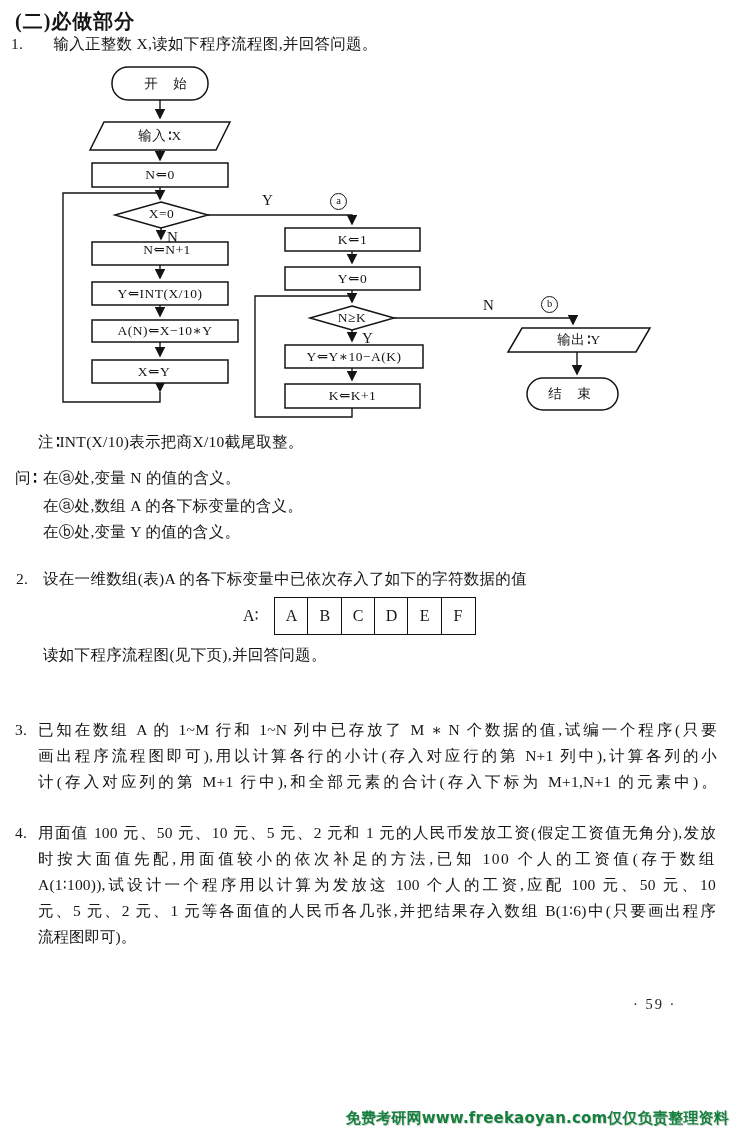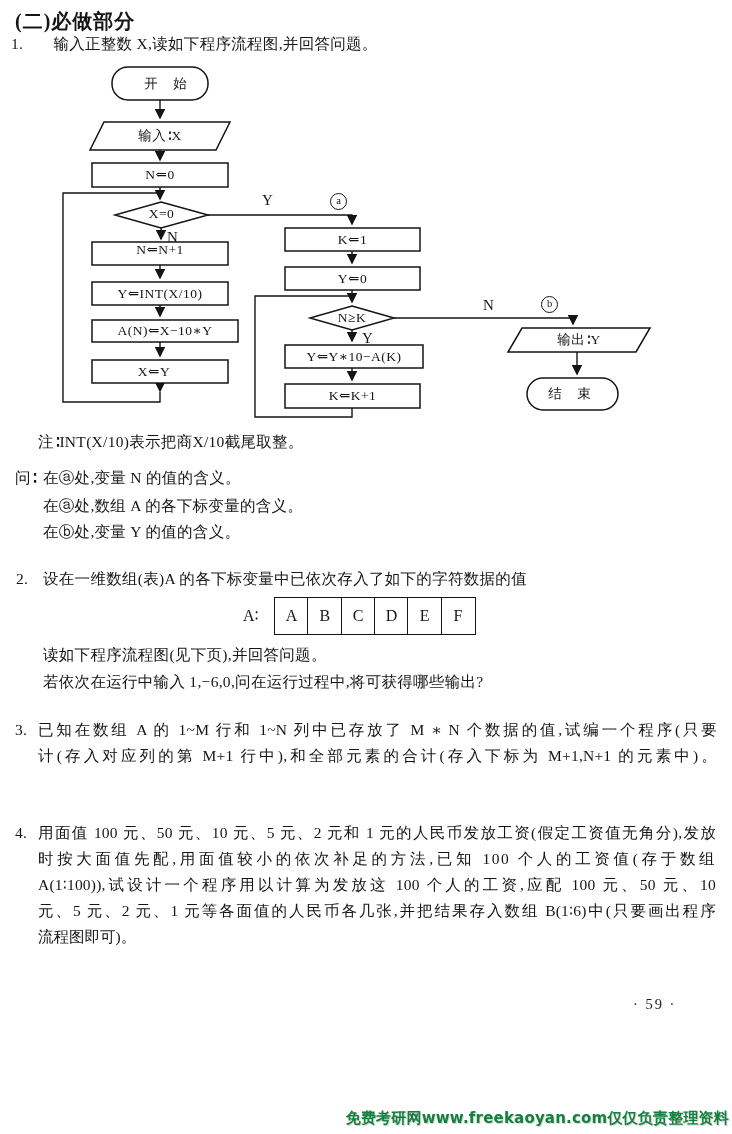--- a/index.html
+++ b/index.html
@@ -96,21 +96,21 @@
         <rect x="285" y="324" width="135" height="24"></rect>
         <polygon points="522,268 650,268 636,292 508,292"></polygon>
         <rect x="527" y="318" width="91" height="32" rx="16"></rect>
       </g>
     </svg>
 
     <div class="fc-label" style="left:112px;top:7px;width:113px;height:33px;letter-spacing:6px;">开 始</div>
     <div class="fc-label" style="left:95px;top:62px;width:130px;height:28px;">输入∶X</div>
     <div class="fc-label" style="left:92px;top:103px;width:136px;height:24px;">N⇐0</div>
     <div class="fc-label" style="left:115px;top:141px;width:93px;height:26px;">X=0</div>
-    <div class="fc-label" style="left:92px;top:182px;width:136px;height:15px;">N⇐N+1</div>
+    <div class="fc-label" style="left:92px;top:182px;width:136px;height:15px;padding-left:7px;">N⇐N+1</div>
     <div class="fc-label" style="left:92px;top:222px;width:136px;height:23px;">Y⇐INT(X/10)</div>
     <div class="fc-label" style="left:92px;top:260px;width:146px;height:22px;">A(N)⇐X−10∗Y</div>
     <div class="fc-label" style="left:92px;top:300px;width:124px;height:23px;">X⇐Y</div>
     <div class="fc-label" style="left:285px;top:168px;width:135px;height:23px;">K⇐1</div>
     <div class="fc-label" style="left:285px;top:207px;width:135px;height:23px;">Y⇐0</div>
     <div class="fc-label" style="left:310px;top:246px;width:84px;height:24px;">N≥K</div>
     <div class="fc-label" style="left:285px;top:285px;width:138px;height:23px;">Y⇐Y∗10−A(K)</div>
     <div class="fc-label" style="left:285px;top:324px;width:135px;height:24px;">K⇐K+1</div>
     <div class="fc-label" style="left:513px;top:268px;width:132px;height:24px;">输出∶Y</div>
     <div class="fc-label" style="left:527px;top:318px;width:91px;height:32px;letter-spacing:6px;">结 束</div>
@@ -136,25 +136,25 @@
   <div class="abs cellrow" style="left:274px;top:597px;">
     <div class="cell">A</div>
     <div class="cell">B</div>
     <div class="cell">C</div>
     <div class="cell">D</div>
     <div class="cell">E</div>
     <div class="cell">F</div>
   </div>
 
   <div class="abs txt" style="left:43px;top:642px;">读如下程序流程图(见下页),并回答问题。</div>
-  <div class="abs txt" style="left:43px;top:669px;">若依次在运行中输入 1,−6,0,问在运行过程中,将可获得哪些输出?</div>
 
   <div class="abs txt" style="left:15px;top:717px;">3.</div>
   <div class="abs para" style="left:38px;top:717px;width:679px;">
     <div class="jl">已知在数组 A 的 1~M 行和 1~N 列中已存放了 M ∗ N 个数据的值,试编一个程序(只要</div>
+    <div class="jl">画出程序流程图即可),用以计算各行的小计(存入对应行的第 N+1 列中),计算各列的小</div>
     <div class="jl">计(存入对应列的第 M+1 行中),和全部元素的合计(存入下标为 M+1,N+1 的元素中)。</div>
   </div>
 
   <div class="abs txt" style="left:15px;top:820px;">4.</div>
   <div class="abs para" style="left:38px;top:820px;width:678px;">
     <div class="jl">用面值 100 元、50 元、10 元、5 元、2 元和 1 元的人民币发放工资(假定工资值无角分),发放</div>
     <div class="jl" style="letter-spacing:1.4px;">时按大面值先配,用面值较小的依次补足的方法,已知 100 个人的工资值(存于数组</div>
     <div class="jl">A(1∶100)),试设计一个程序用以计算为发放这 100 个人的工资,应配 100 元、50 元、10</div>
     <div class="jl">元、5 元、2 元、1 元等各面值的人民币各几张,并把结果存入数组 B(1∶6)中(只要画出程序</div>
     <div>流程图即可)。</div>

